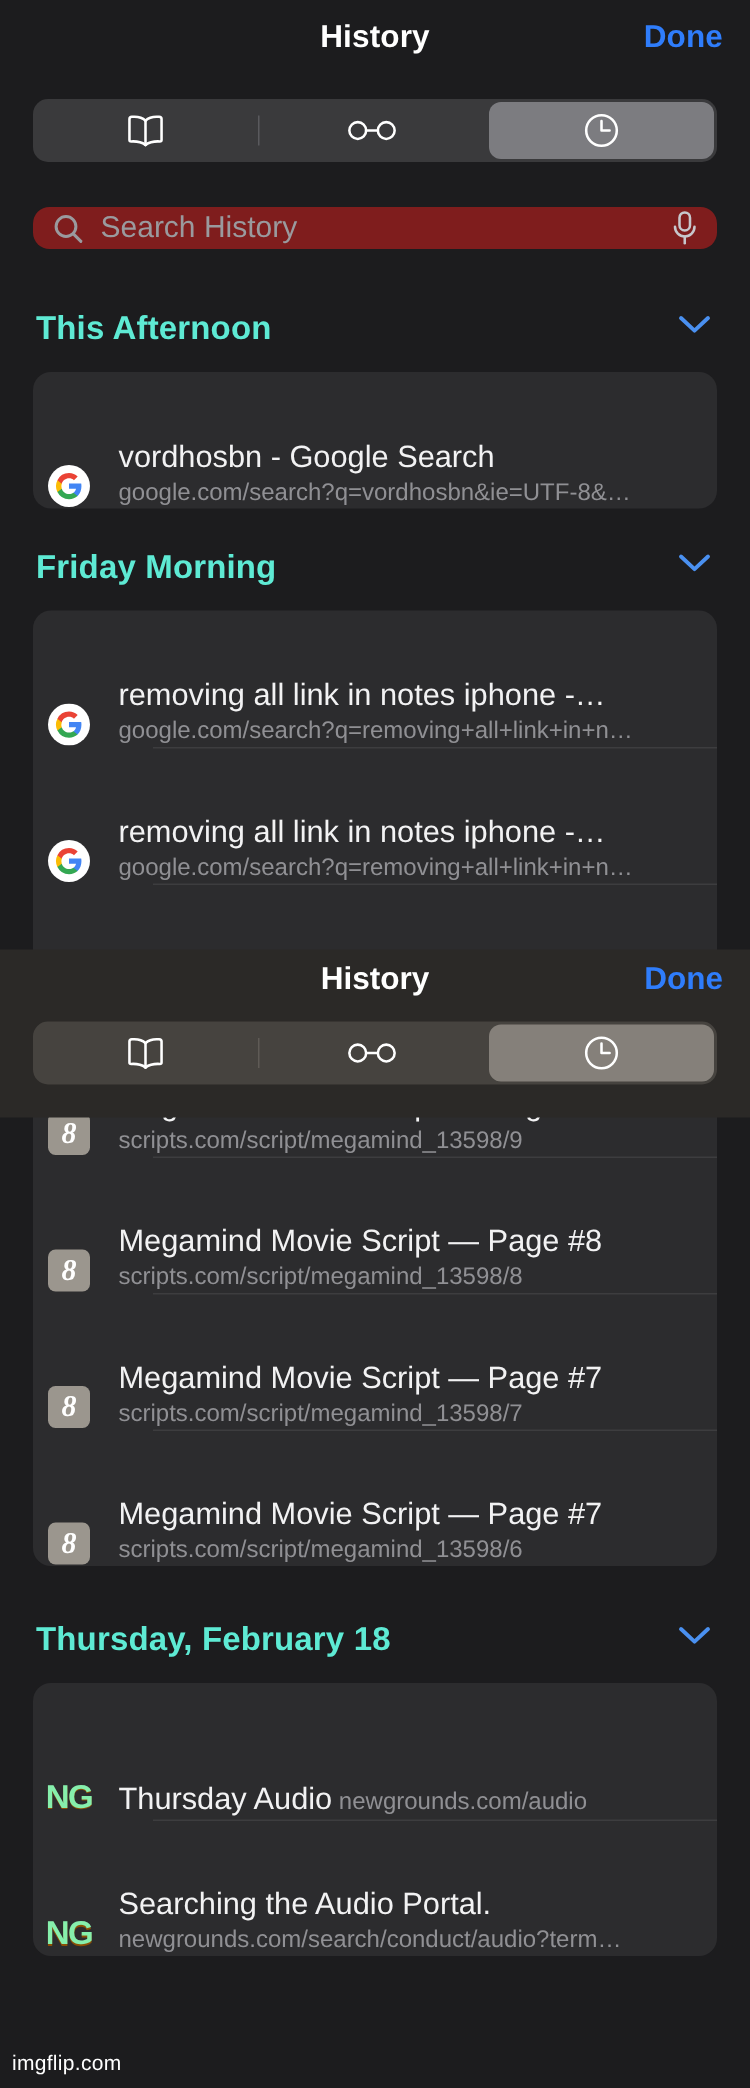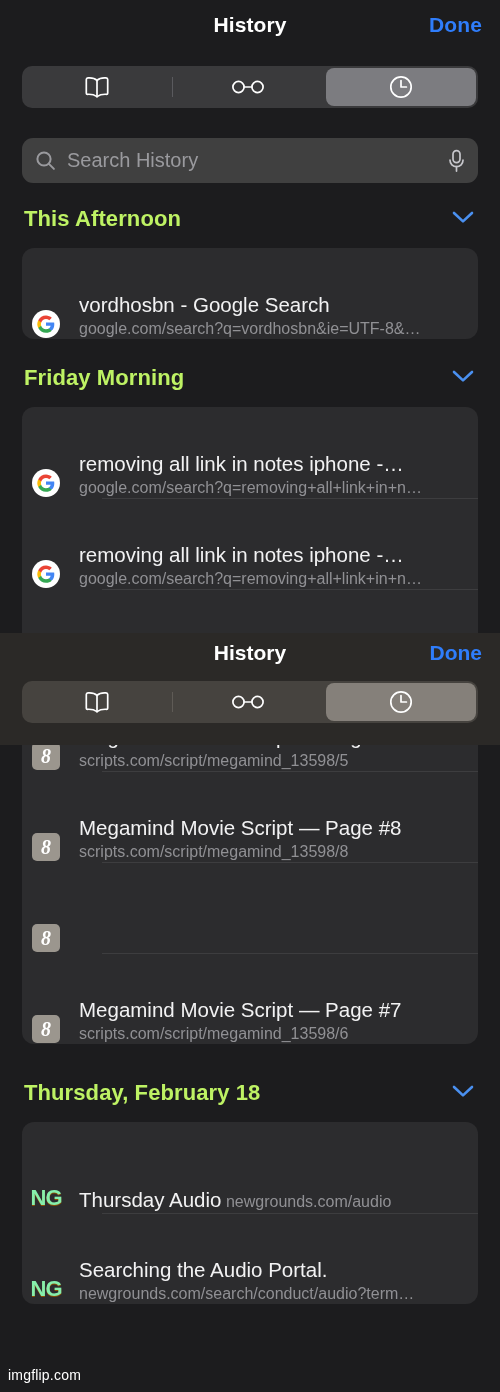--- a/index.html
+++ b/index.html
@@ -40,36 +40,36 @@
   }
   .seg.selected { background:#7c7c80; margin:2px; height:38px; }
   .seg-div {
     width:1px; height:20px; background:#5a5a5e; flex:0 0 1px;
   }
   .seg svg { display:block; }
 
   
   .searchbar {
     position:absolute; left:22px; top:138px;
-    width:456px; height:45px;
-    background:#404040; border-radius:11px;
+    width:456px; height:28px;
+    background:#7f1d1d; border-radius:11px;
     display:flex; align-items:center; padding:0 13px;
     cursor:text;
   }
   .search-ph { color:#9a9a9e; font-size:20px; margin-left:11px; flex:1; }
   .search-bar-icons svg { display:block; }
 
   
   .content { position:absolute; left:0; top:196px; width:500px; }
 
   .section-header {
     display:flex; align-items:center; justify-content:space-between;
     padding:0 26px 0 24px; height:46px;
   }
-  .section-title { color:#bef264; font-size:22px; font-weight:bold; letter-spacing:.1px; }
+  .section-title { color:#5eead4; font-size:22px; font-weight:bold; letter-spacing:.1px; }
   .chev { cursor:pointer; display:block; }
 
   .card {
     margin:6px 22px 0 22px;
     background:#2c2c2e;
     border-radius:12px;
     overflow:hidden;
   }
   .row {
     display:flex; align-items:flex-end;
@@ -276,35 +276,39 @@
           <span class="row-title">Megamind Movie Script — Page #…</span>
           <span class="row-url">scripts.com/script/megamind_13598/10</span>
         </span>
       </div>
       <div class="row">
         <span class="favicon">
           <span class="fav-scripts">8</span>
         </span>
         <span class="row-text">
           <span class="row-title">Megamind Movie Script — Page #1</span>
-          <span class="row-url">scripts.com/script/megamind_13598/5</span>
+          <span class="row-url">scripts.com/script/megamind_13598/9</span>
         </span>
       </div>
       <div class="row">
         <span class="favicon">
           <span class="fav-scripts">8</span>
         </span>
         <span class="row-text">
           <span class="row-title">Megamind Movie Script — Page #8</span>
           <span class="row-url">scripts.com/script/megamind_13598/8</span>
         </span>
       </div>
       <div class="row">
         <span class="favicon">
           <span class="fav-scripts">8</span>
+        </span>
+        <span class="row-text">
+          <span class="row-title">Megamind Movie Script — Page #7</span>
+          <span class="row-url">scripts.com/script/megamind_13598/7</span>
         </span>
       </div>
       <div class="row">
         <span class="favicon">
           <span class="fav-scripts">8</span>
         </span>
         <span class="row-text">
           <span class="row-title">Megamind Movie Script — Page #7</span>
           <span class="row-url">scripts.com/script/megamind_13598/6</span>
         </span>

